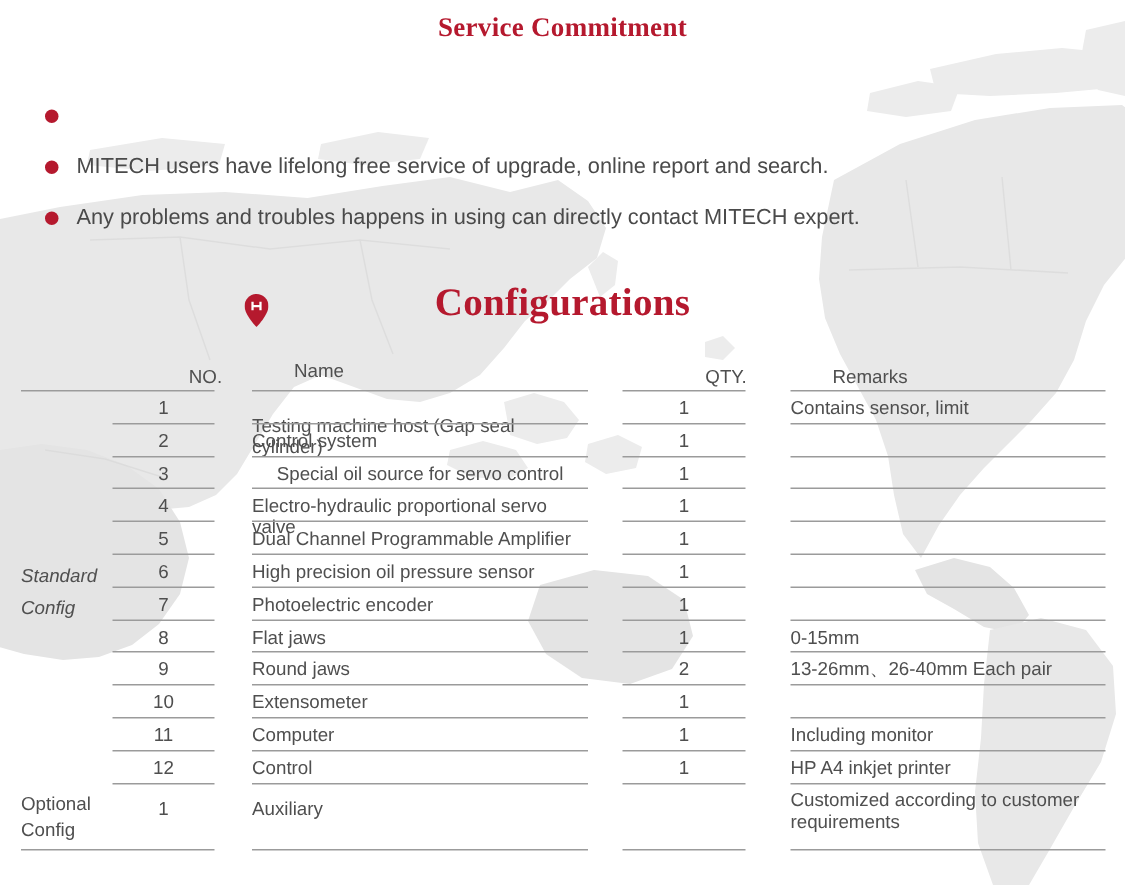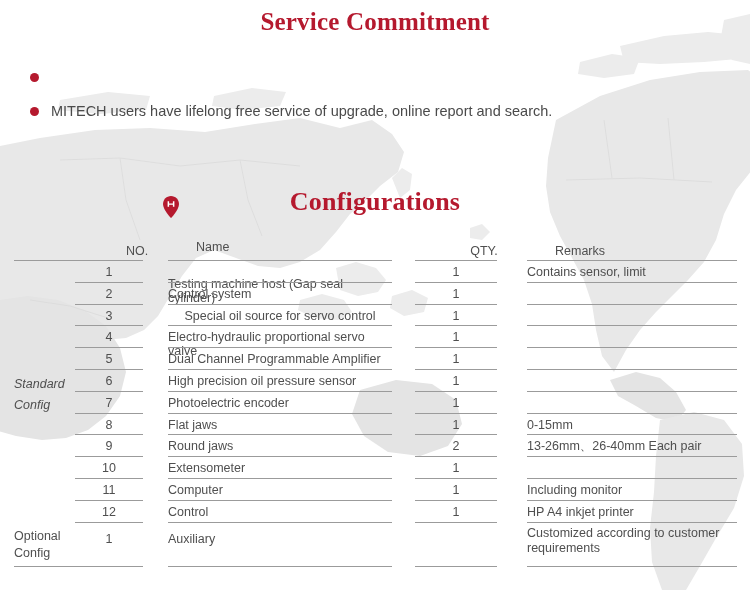--- a/index.html
+++ b/index.html
@@ -25,21 +25,21 @@
   .heading{
     position:absolute;
     width:750px;
     text-align:center;
     font-family:"Liberation Serif", serif;
     font-weight:bold;
     color:#b5192e;
     z-index:3;
     letter-spacing:.2px;
   }
-  #title-service{top:8px;font-size:25px;}
+  #title-service{top:8px;font-size:18px;}
   #title-config{top:187px;font-size:26px;}
 
   
   #commit-list{
     position:absolute;
     left:30px;top:62px;
     z-index:3;
     width:700px;
   }
   .commit-item{
@@ -155,20 +155,24 @@
 
   <div class="heading" id="title-service">Service Commitment</div>
 
   <div id="commit-list">
     <div class="commit-item">
       <span class="bullet"></span>
     </div>
     <div class="commit-item">
       <span class="bullet"></span>
       <span class="commit-text">MITECH users have lifelong free service of upgrade, online report and search.</span>
+    </div>
+    <div class="commit-item">
+      <span class="bullet"></span>
+      <span class="commit-text">Any problems and troubles happens in using can directly contact MITECH expert.</span>
     </div>
   </div>
 
   <div class="heading" id="title-config">Configurations</div>
 
   <div id="config-table">
 
     <div class="trow" style="height:22px;margin-left:28px;">
       <div class="cell c-no hdr" style="top:4px;">NO.</div>
       <div class="cell c-name hdr" style="top:0;">Name</div>

